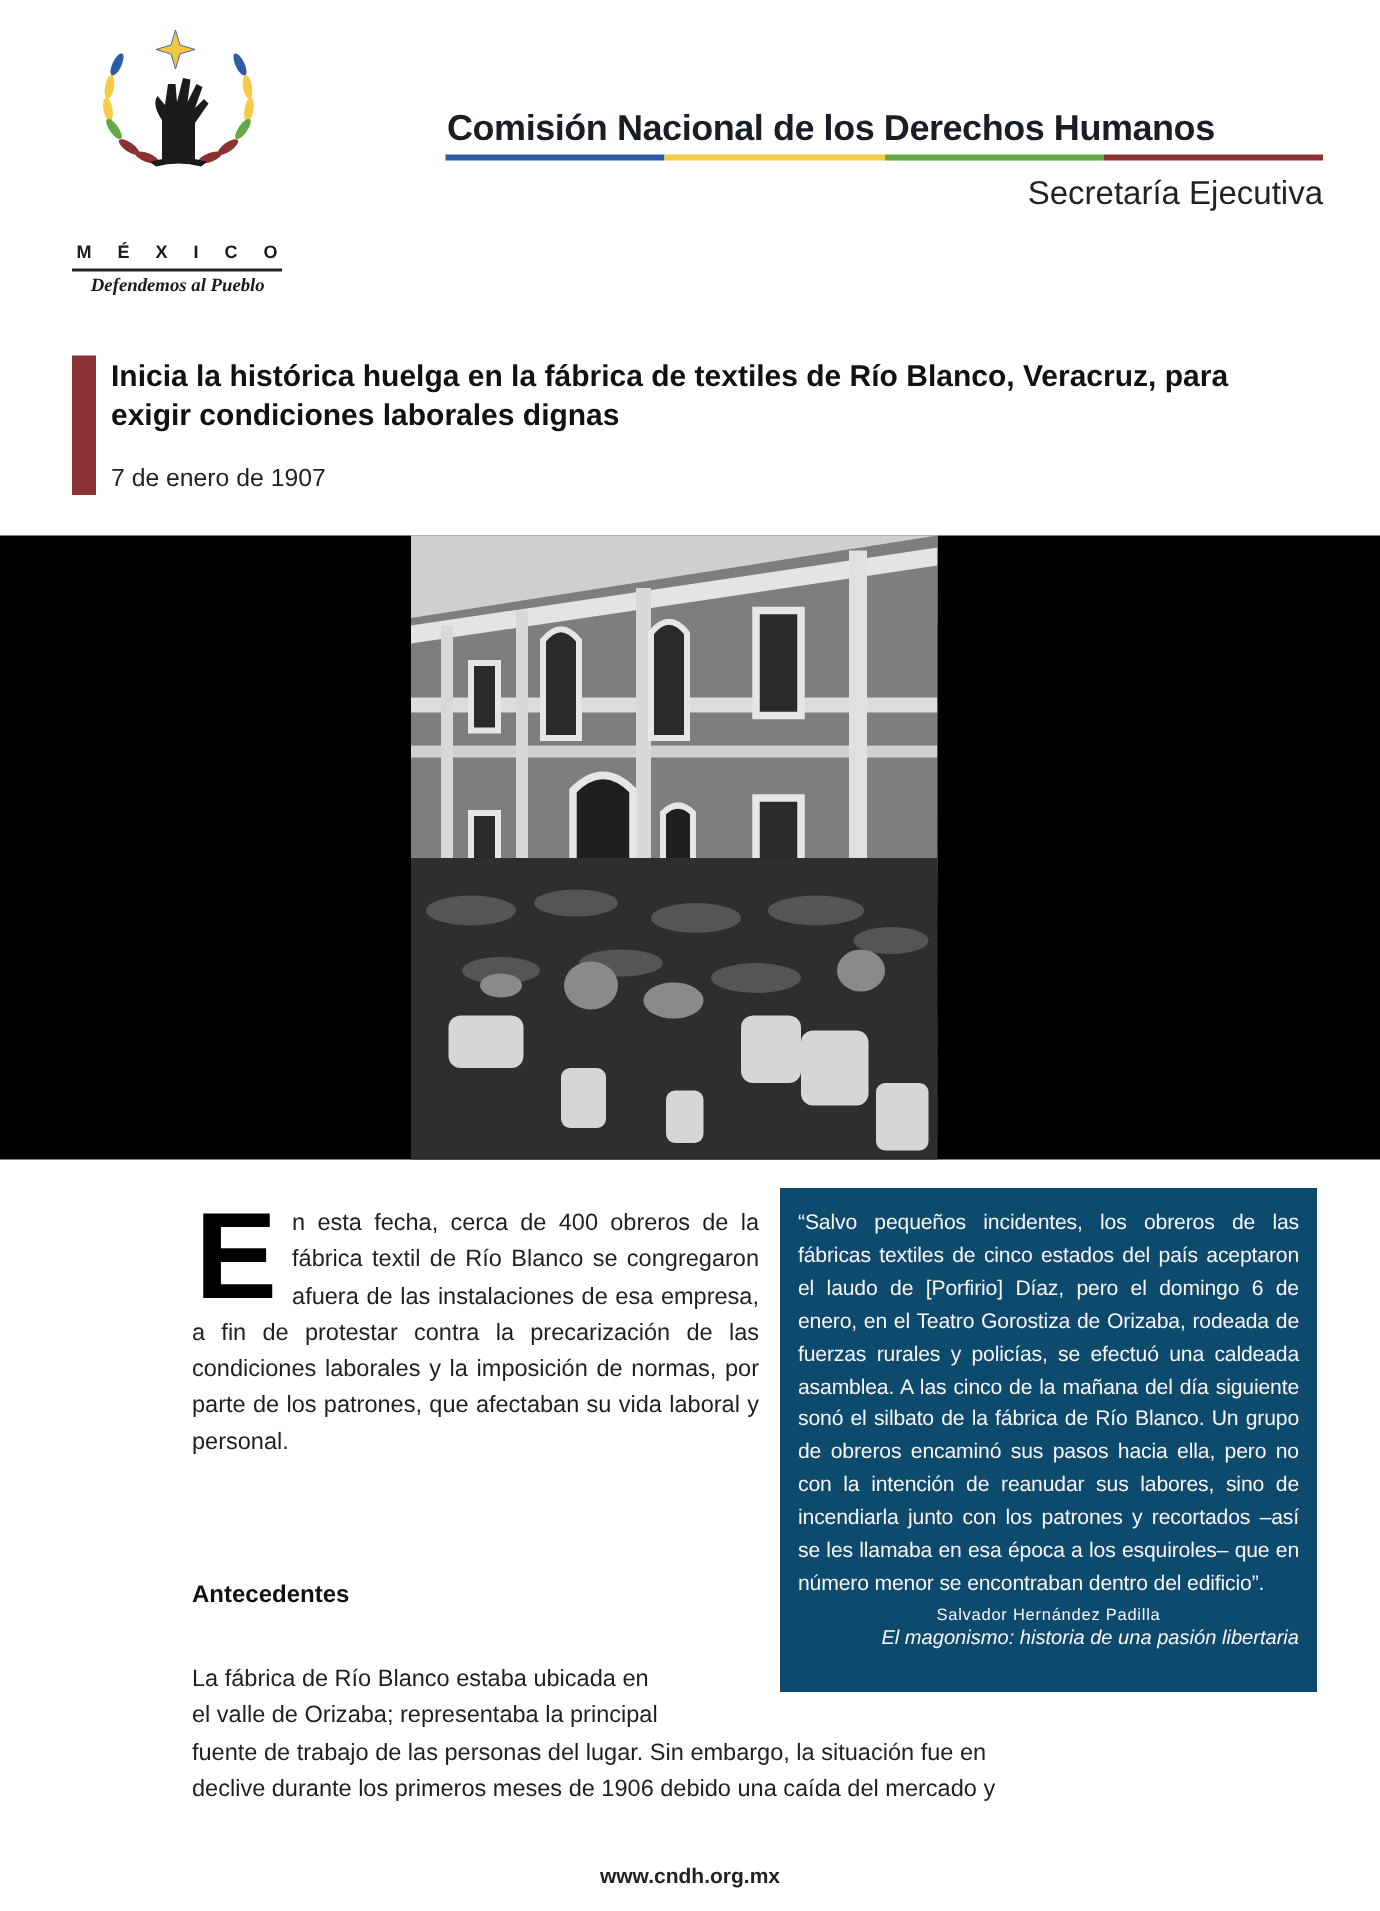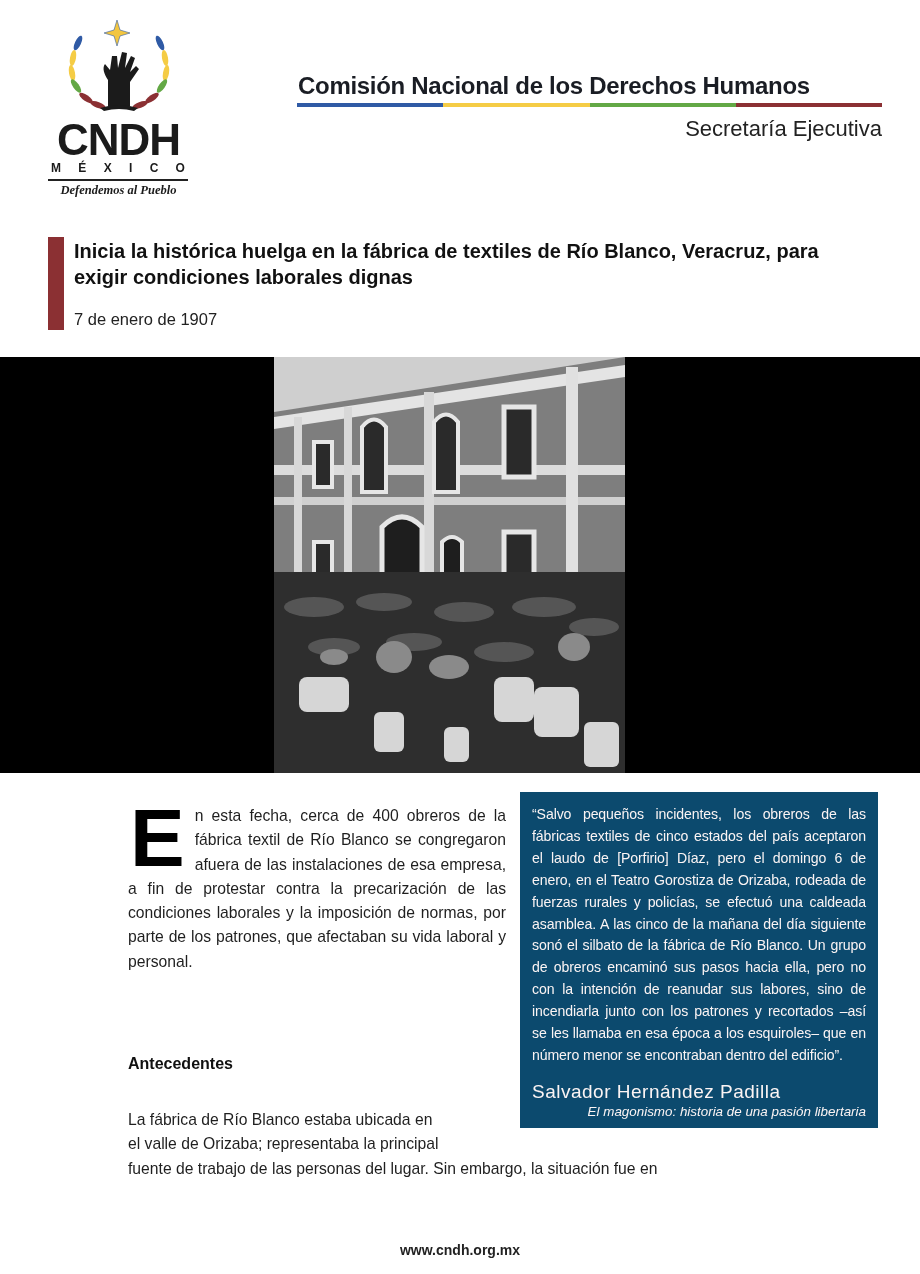--- a/index.html
+++ b/index.html
@@ -42,21 +42,21 @@
     font-family: "Liberation Sans", sans-serif; }
 
   .section-heading { position: absolute; left: 128px; top: 1055px; font-weight: bold; font-size: 16px; color: #111; }
   .section-para { position: absolute; left: 128px; top: 1108px; width: 680px; font-size: 15.7px; line-height: 24.4px; color: #1f1f1f; }
   .section-para .line { display: block; white-space: nowrap; }
 
   
   .quote-box { position: absolute; left: 520px; top: 792px; width: 358px; height: 336px; background: #0c4a6e;
     color: #fbf4f4; padding: 12px 12px 0 12px; }
   .quote-text { font-size: 14.1px; line-height: 21.9px; text-align: justify; letter-spacing: -0.1px; }
-  .quote-author { text-align: left; font-size: 19px; margin-top: 14px; letter-spacing: 0.5px; }
+  .quote-author { text-align: center; font-size: 11px; margin-top: 4px; letter-spacing: 0.5px; }
   .quote-source { text-align: right; font-size: 13.4px; font-style: italic; margin-top: 1px; }
 
   .footer-url { position: absolute; left: 0; top: 1242px; width: 920px; text-align: center;
     font-weight: bold; font-size: 14px; color: #222; }
 </style>
 </head>
 <body>
 
 <div class="logo">
   <svg width="110" height="100" viewBox="0 0 110 100">
@@ -77,21 +77,20 @@
       <ellipse cx="101" cy="40" rx="3" ry="8" fill="#f5cc45" transform="rotate(-10 101 40)"></ellipse>
       <ellipse cx="102" cy="55" rx="3" ry="8" fill="#f5cc45" transform="rotate(10 102 55)"></ellipse>
       <ellipse cx="98" cy="68" rx="3" ry="8" fill="#63a845" transform="rotate(35 98 68)"></ellipse>
       <ellipse cx="88" cy="80" rx="3" ry="8" fill="#8b3033" transform="rotate(55 88 80)"></ellipse>
       <ellipse cx="76" cy="87" rx="3" ry="8" fill="#8b3033" transform="rotate(70 76 87)"></ellipse>
     </g>
 
     <path d="M44,88 L44,62 C40,56 38,50 41,46 L46,52 L48,38 L53,38 L54,50 L58,34 L63,35 L61,50 L67,38 L71,40 L66,54 L72,48 L75,51 L66,64 L66,88 Z" fill="#1b1b1b"></path>
     <path d="M36,90 Q55,84 74,90 L70,93 Q55,89 40,93 Z" fill="#1b1b1b"></path>
   </svg>
-  <div class="logo-cndh">CNDH</div>
   <div class="logo-mexico">
     <span>M</span>
     <span>É</span>
     <span>X</span>
     <span>I</span>
     <span>C</span>
     <span>O</span>
   </div>
   <div class="logo-rule"></div>
   <div class="logo-tagline">Defendemos al Pueblo</div>
@@ -173,15 +172,16 @@
   <p class="quote-text">“Salvo pequeños incidentes, los obreros de las fábricas textiles de cinco estados del país aceptaron el laudo de [Porfirio] Díaz, pero el domingo 6 de enero, en el Teatro Gorostiza de Orizaba, rodeada de fuerzas rurales y policías, se efectuó una caldeada asamblea. A las cinco de la mañana del día siguiente sonó el silbato de la fábrica de Río Blanco. Un grupo de obreros encaminó sus pasos hacia ella, pero no con la intención de reanudar sus labores, sino de incendiarla junto con los patrones y recortados –así se les llamaba en esa época a los esquiroles– que en número menor se encontraban dentro del edificio”.</p>
   <div class="quote-author">Salvador Hernández Padilla</div>
   <div class="quote-source">El magonismo: historia de una pasión libertaria</div>
 </div>
 
 <h2 class="section-heading">Antecedentes</h2>
 <div class="section-para">
   <span class="line">La fábrica de Río Blanco estaba ubicada en</span>
   <span class="line">el valle de Orizaba; representaba la principal</span>
   <span class="line">fuente de trabajo de las personas del lugar. Sin embargo, la situación fue en</span>
+  <span class="line">declive durante los primeros meses de 1906 debido una caída del mercado y</span>
 </div>
 
 <a class="footer-url">www.cndh.org.mx</a>
 
 </body></html>

